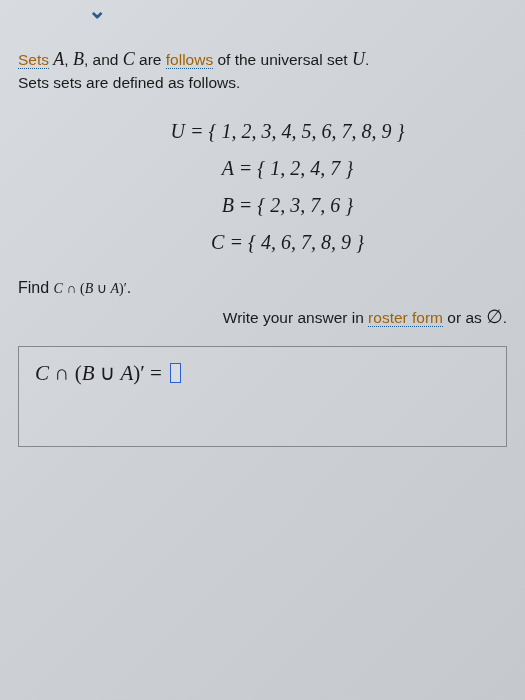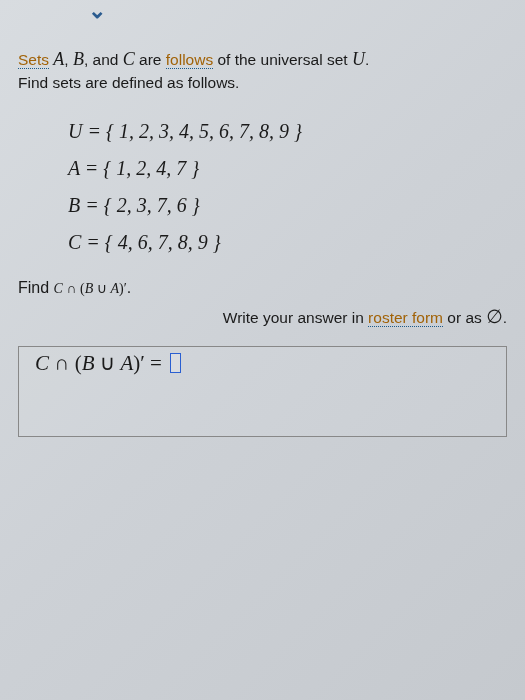--- a/index.html
+++ b/index.html
@@ -37,21 +37,21 @@
       font-family: 'Times New Roman', serif;
       font-style: italic;
       font-size: 18px;
     }
     .set-block {
       margin: 18px 0 18px 50px;
       font-family: 'Times New Roman', serif;
       font-size: 20px;
       line-height: 1.85;
     }
-    .set-line { white-space: nowrap; }
+    .set-line { white-space: nowrap; text-align: center; }
     .find-line {
       font-size: 16px;
       margin-top: 6px;
       margin-bottom: 8px;
     }
     .formula {
       font-family: 'Times New Roman', serif;
       font-style: italic;
       font-size: 14px;
     }
@@ -61,21 +61,21 @@
       margin-bottom: 18px;
       text-align: right;
     }
     .empty-sym {
       font-family: 'Times New Roman', serif;
       font-size: 19px;
     }
     .answer-box {
       border: 1px solid #888;
       background: rgba(255,255,255,0.05);
-      padding: 4px 16px 60px 16px;
+      padding: 14px 16px 60px 16px;
       font-family: 'Times New Roman', serif;
       font-size: 21px;
     }
     .answer-box .formula2 {
       font-style: italic;
     }
     .answer-box .up { font-style: normal; }
     .input-slot {
       display: inline-block;
       width: 11px;
@@ -91,21 +91,21 @@
 
 <div class="chevron-container">
   <span class="chevron">⌄</span>
 </div>
 
 <p class="intro">
   <span class="link">Sets</span>
   <span> </span>
   <span class="italic-var">A</span><span>, </span><span class="italic-var">B</span><span>, and </span><span class="italic-var">C</span><span> are </span><span class="link">follows</span><span> of the universal set </span><span class="italic-var">U</span><span>.</span>
   <br>
-  <span>Find sets are defined as follows.</span>
+  <span>Sets sets are defined as follows.</span>
 </p>
 
 <div class="set-block">
   <div class="set-line"><i>U = { 1, 2, 3, 4, 5, 6, 7, 8, 9 }</i></div>
   <div class="set-line"><i>A = { 1, 2, 4, 7 }</i></div>
   <div class="set-line"><i>B = { 2, 3, 7, 6 }</i></div>
   <div class="set-line"><i>C = { 4, 6, 7, 8, 9 }</i></div>
 </div>
 
 <p class="find-line">

